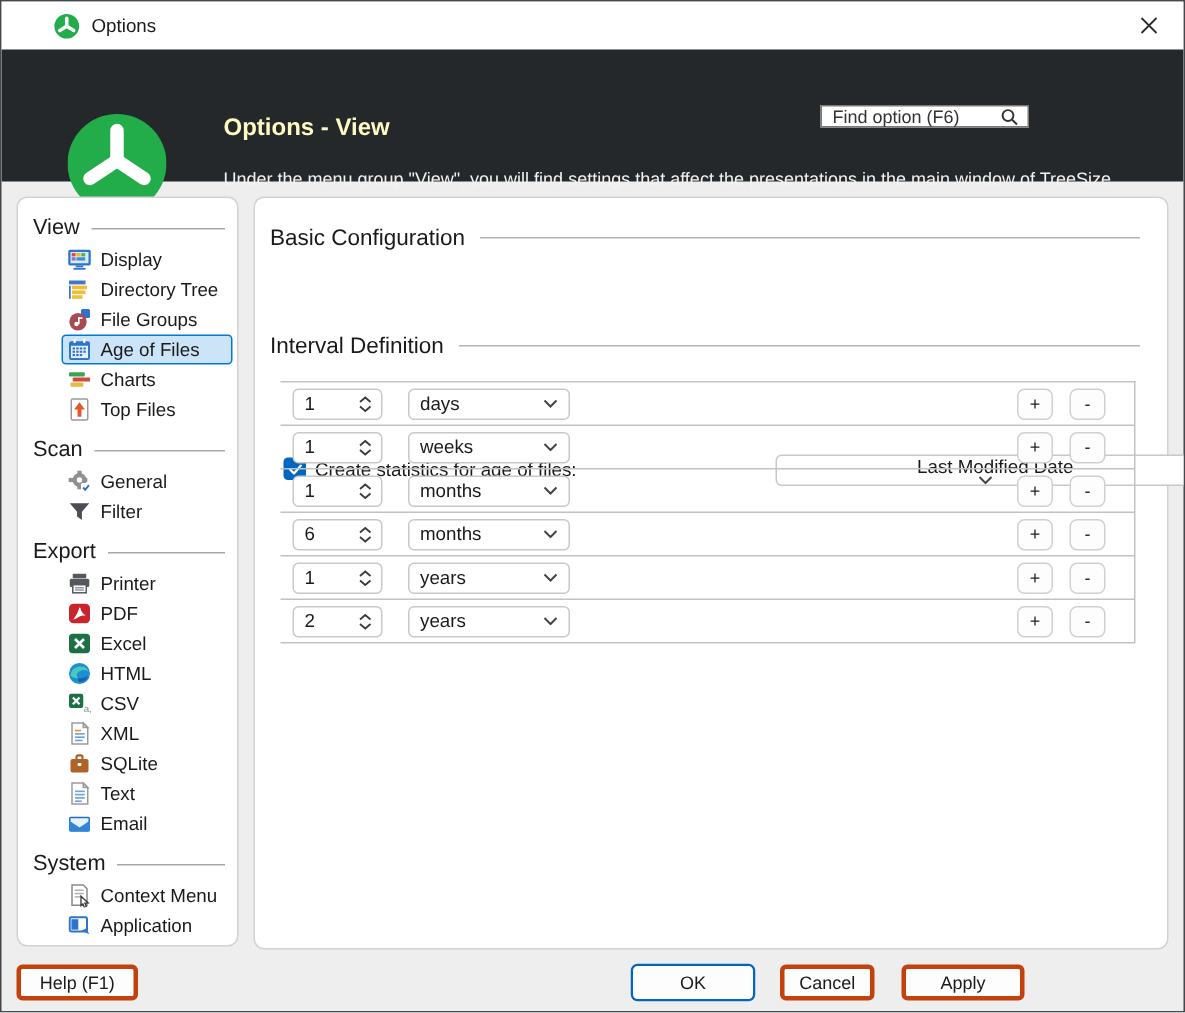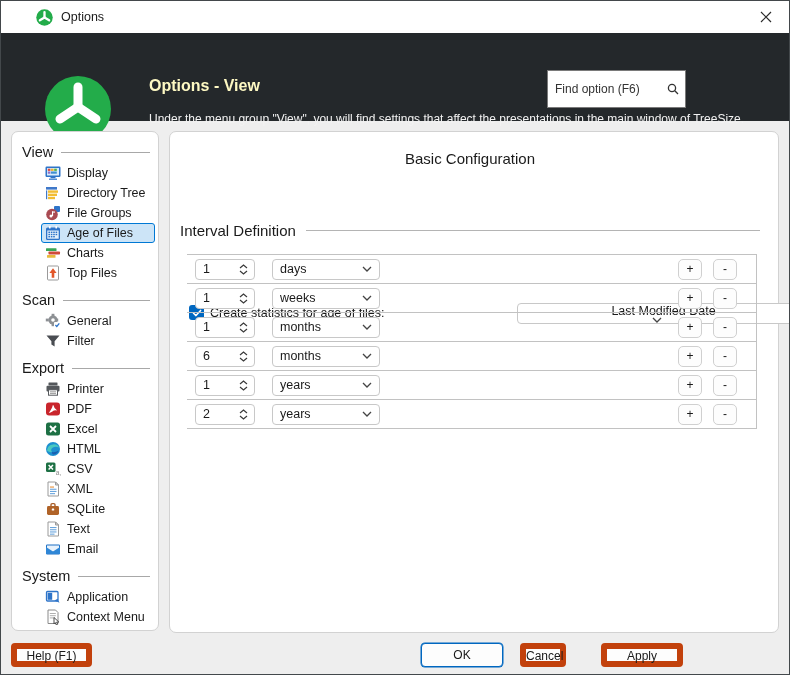--- a/index.html
+++ b/index.html
@@ -15,21 +15,21 @@
   .titlebar{position:absolute; left:0; top:0; width:100%; height:32px; background:#ffffff; display:flex; align-items:center;}
   .titlebar .app-ico{margin-left:35px; width:17px; height:17px; flex:0 0 auto;}
   .titlebar .ttext{margin-left:8px; font-size:12.5px; color:#1a1a1a;text-align:center;}
   .close-btn{position:absolute; right:0; top:0; width:46px; height:31px; display:flex; align-items:center; justify-content:center; background:transparent; border:none; cursor:pointer;}
 
   
   .header{position:absolute; left:0; top:32px; width:100%; height:88px; background:var(--header-bg);}
   .logo{position:absolute; left:44px; top:43px; width:66px; height:66px;}
   .h-title{position:absolute; left:148px; top:44px; font-size:16px; font-weight:bold; color:#fef9c3;}
   .h-sub{position:absolute; left:148px; top:79px; font-size:12px; color:#f2f2f2;}
-  .search{position:absolute; left:546px; top:37px; width:139px; height:38px; background:#ffffff; border:1px solid #7a7a7a; display:flex; align-items:center;}
+  .search{position:absolute; left:546px; top:37px; width:139px; height:15px; background:#ffffff; border:1px solid #7a7a7a; display:flex; align-items:center;}
   .search input{flex:1; min-width:0; border:none; outline:none; font-family:inherit; font-size:12px; padding:0 4px 0 7px; color:#222; background:transparent;}
   .search input::placeholder{color:#333; opacity:1;}
   .search .mag{flex:0 0 auto; margin-right:6px;}
 
   
   .panel{position:absolute; background:#ffffff; border:1px solid #d2d2d2; border-radius:7px;}
   #sidebar{left:10px; top:130px; width:148px; height:500px; padding-top:9px; overflow:hidden;}
   #main{left:168px; top:130px; width:610px; height:502px;}
 
   
@@ -59,24 +59,24 @@
   .irow{display:flex; align-items:center; height:29px; border-bottom:1px solid #c2c2c2;}
   .spin{margin-left:8px; width:60px; height:21px; background:#fff; border:1px solid #c8c8c8; border-radius:4px; display:flex; align-items:center;}
   .spin .spin-val{flex:1; font-size:12.5px; color:#1a1a1a; padding-left:7px;}
   .spin .spin-btns{display:flex; flex-direction:column; justify-content:center; gap:1px; margin-right:6px; cursor:pointer;}
   .irow .combo{margin-left:17px; width:108px;}
   .mini{margin-left:11px; width:24px; height:21px; background:#fdfdfd; border:1px solid #d0d0d0; border-radius:5px; font-family:inherit; font-size:12px; color:#1a1a1a; line-height:1; cursor:pointer;}
   .mini.plus{margin-left:auto;}
   .mini.minus{margin-right:19px;}
 
   
-  .fbtn{position:absolute; height:24px; background:#fdfdfd; border:6px solid #c2410c; border-radius:4px; font-family:inherit; font-size:12px; color:#1a1a1a; cursor:pointer;}
+  .fbtn{position:absolute; height:24px; background:#fdfdfd; border:3px solid #c2410c; border-radius:4px; font-family:inherit; font-size:12px; color:#1a1a1a; cursor:pointer;}
   #help-btn{left:10px; top:642px; width:81px;}
   #ok-btn{left:420px; top:642px; width:82px; border:1px solid var(--accent); box-shadow:0 0 0 0.5px var(--accent);}
-  #cancel-btn{left:519px; top:642px; width:46px;}
+  #cancel-btn{left:519px; top:642px; width:63px;}
   #apply-btn{left:600px; top:642px; width:82px;}
 </style>
 </head>
 <body>
 
 <div id="window">
 
   <div class="titlebar">
     <svg class="app-ico" viewBox="0 0 66 66">
       <circle cx="33" cy="33" r="32" fill="#23ac4a"></circle>
@@ -335,44 +335,44 @@
       <span class="ilabel">Email</span>
     </div>
 
     <div class="group-h">
       <span class="glabel">System</span>
       <span class="gline"></span>
     </div>
     <div class="s-item">
       <span class="ic">
         <svg width="16" height="16" viewBox="0 0 16 16">
-            <rect x="1.5" y="2.5" width="11.5" height="9.5" rx="1" fill="#ffffff" stroke="#2e74c9" stroke-width="1.3"></rect>
-            <rect x="2.6" y="3.8" width="4.6" height="7" fill="#2e74c9"></rect>
-            <path d="M9.5 11.5 L14.5 13.8 L12.6 9.8 Z" fill="#2e74c9"></path>
-          </svg>
-      </span>
-      <span class="ilabel">Application</span>
-    </div>
-    <div class="s-item">
-      <span class="ic">
-        <svg width="16" height="16" viewBox="0 0 16 16">
             <path d="M3 1 H10.5 L13 3.5 V14.5 H3 Z" fill="#ffffff" stroke="#8a8a8a"></path>
             <rect x="4.8" y="4" width="6" height="1" fill="#b0b0b0"></rect>
             <rect x="4.8" y="6.2" width="6" height="1" fill="#b0b0b0"></rect>
             <rect x="4.8" y="8.4" width="4.5" height="1" fill="#b0b0b0"></rect>
             <path d="M9 8.5 L13.8 13 L11.6 13.1 L12.6 15.3 L11.2 15.8 L10.2 13.6 L9 14.8 Z" fill="#ffffff" stroke="#3a3a3a" stroke-width="0.9"></path>
           </svg>
       </span>
       <span class="ilabel">Context Menu</span>
     </div>
+    <div class="s-item">
+      <span class="ic">
+        <svg width="16" height="16" viewBox="0 0 16 16">
+            <rect x="1.5" y="2.5" width="11.5" height="9.5" rx="1" fill="#ffffff" stroke="#2e74c9" stroke-width="1.3"></rect>
+            <rect x="2.6" y="3.8" width="4.6" height="7" fill="#2e74c9"></rect>
+            <path d="M9.5 11.5 L14.5 13.8 L12.6 9.8 Z" fill="#2e74c9"></path>
+          </svg>
+      </span>
+      <span class="ilabel">Application</span>
+    </div>
   </div>
 
   <div id="main" class="panel">
 
-    <div class="sec-h" style="top:18px;flex-direction:column;">
+    <div class="sec-h" style="top:18px;">
       <span class="slabel">Basic Configuration</span>
       <span class="sline"></span>
     </div>
 
     <div class="chk-row">
       <span class="checkbox">
         <svg width="10" height="10" viewBox="0 0 10 10">
             <path d="M1.5 5.2 L4 7.6 L8.6 2.4" fill="none" stroke="#ffffff" stroke-width="1.5" stroke-linecap="round" stroke-linejoin="round"></path>
           </svg>
       </span>

